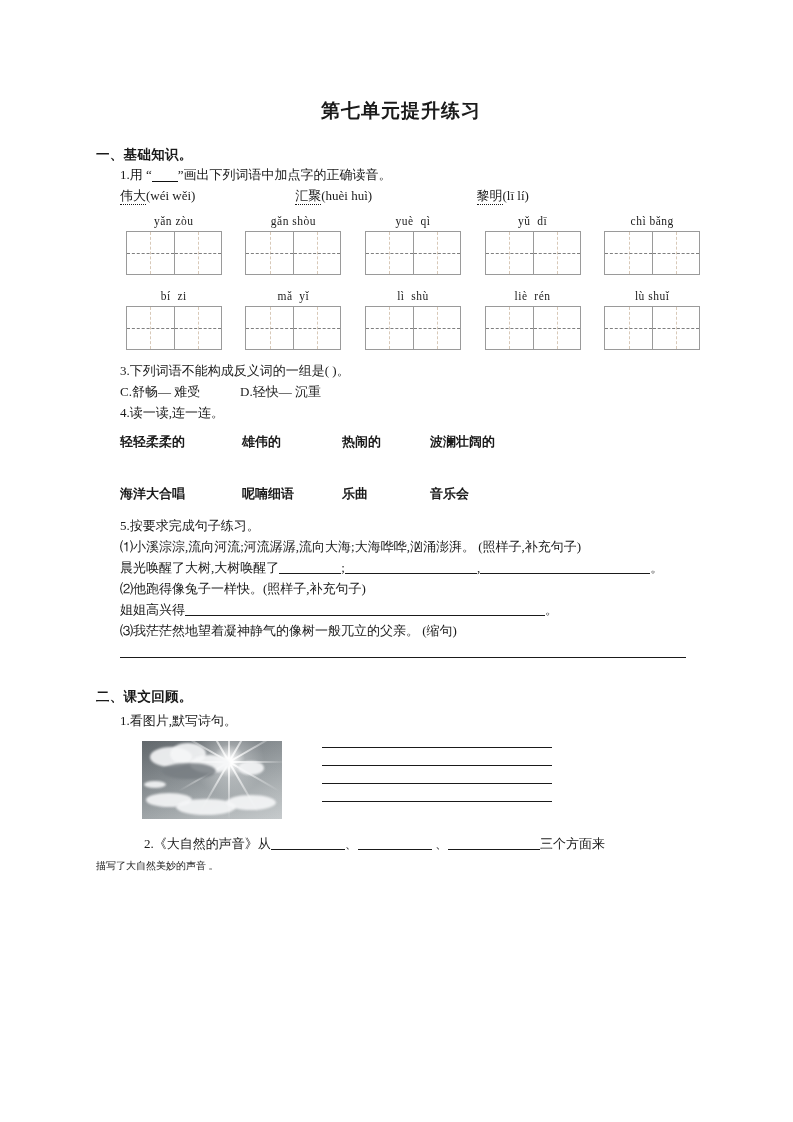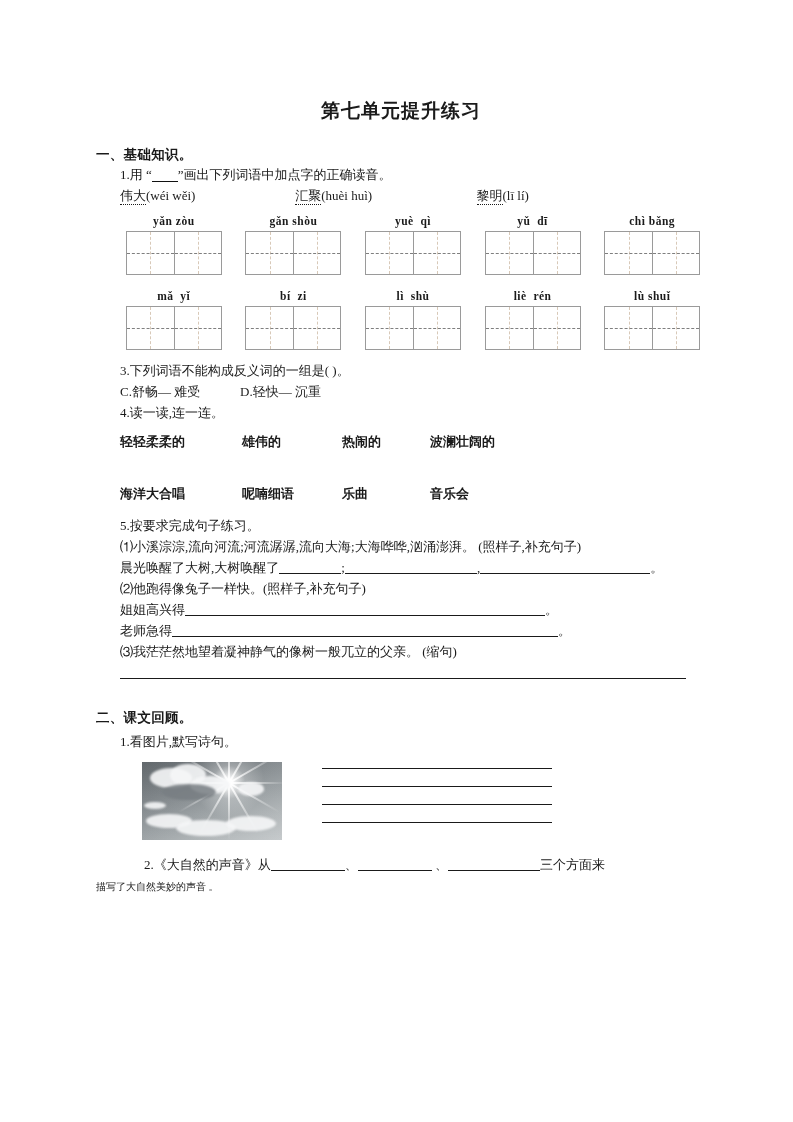--- a/index.html
+++ b/index.html
@@ -81,21 +81,20 @@
 
   
   .pinyin-block {
     padding-left: 24px;
     padding-top: 6px;
   }
   .pinyin-row {
     position: relative;
     display: flex;
     gap: 12px;
-    font-weight: bold;
   }
   .pinyin-cellgroup {
     width: 122px;
     box-sizing: border-box;
   }
   .pinyin-label {
     font-size: 11.5px;
     letter-spacing: 0.5px;
     text-align: center;
     height: 19px;
@@ -294,28 +293,28 @@
             <div class="grid-cell"></div>
             <div class="grid-cell"></div>
           </div>
         </div>
       </div>
 
       <div class="grid-spacer"></div>
 
       <div class="pinyin-row">
         <div class="pinyin-cellgroup">
+          <div class="pinyin-label">bí  zi</div>
+          <div class="grid-pair">
+            <div class="grid-cell"></div>
+            <div class="grid-cell"></div>
+          </div>
+        </div>
+        <div class="pinyin-cellgroup">
           <div class="pinyin-label">mǎ  yǐ</div>
-          <div class="grid-pair">
-            <div class="grid-cell"></div>
-            <div class="grid-cell"></div>
-          </div>
-        </div>
-        <div class="pinyin-cellgroup">
-          <div class="pinyin-label">bí  zi</div>
           <div class="grid-pair">
             <div class="grid-cell"></div>
             <div class="grid-cell"></div>
           </div>
         </div>
         <div class="pinyin-cellgroup">
           <div class="pinyin-label">lì  shù</div>
           <div class="grid-pair">
             <div class="grid-cell"></div>
             <div class="grid-cell"></div>
@@ -361,23 +360,20 @@
     <div class="q" style="padding-top:12px;">5.按要求完成句子练习。</div>
 
     <div class="line">⑴小溪淙淙,流向河流;河流潺潺,流向大海;大海哗哗,汹涌澎湃。 (照样子,补充句子)</div>
     <div class="line">
       <span>晨光唤醒了大树,大树唤醒了</span><span class="u-blank" style="width:62px;"></span>;<span class="u-blank" style="width:132px;"></span>,<span class="u-blank" style="width:170px;"></span>。
     </div>
 
     <div class="line">⑵他跑得像兔子一样快。(照样子,补充句子)</div>
     <div class="line">
       <span>姐姐高兴得</span><span class="u-blank" style="width:360px;"></span>。
-    </div>
-    <div class="line">
-      <span>老师急得</span><span class="u-blank" style="width:386px;"></span>。
     </div>
 
     <div class="line">⑶我茫茫然地望着凝神静气的像树一般兀立的父亲。 (缩句)</div>
     <div class="long-rule"></div>
 
     <div class="section-heading second">二、课文回顾。</div>
     <div class="q" style="padding-top:4px;">1.看图片,默写诗句。</div>
 
     <div class="pic-area">
       <div class="sky-photo">

